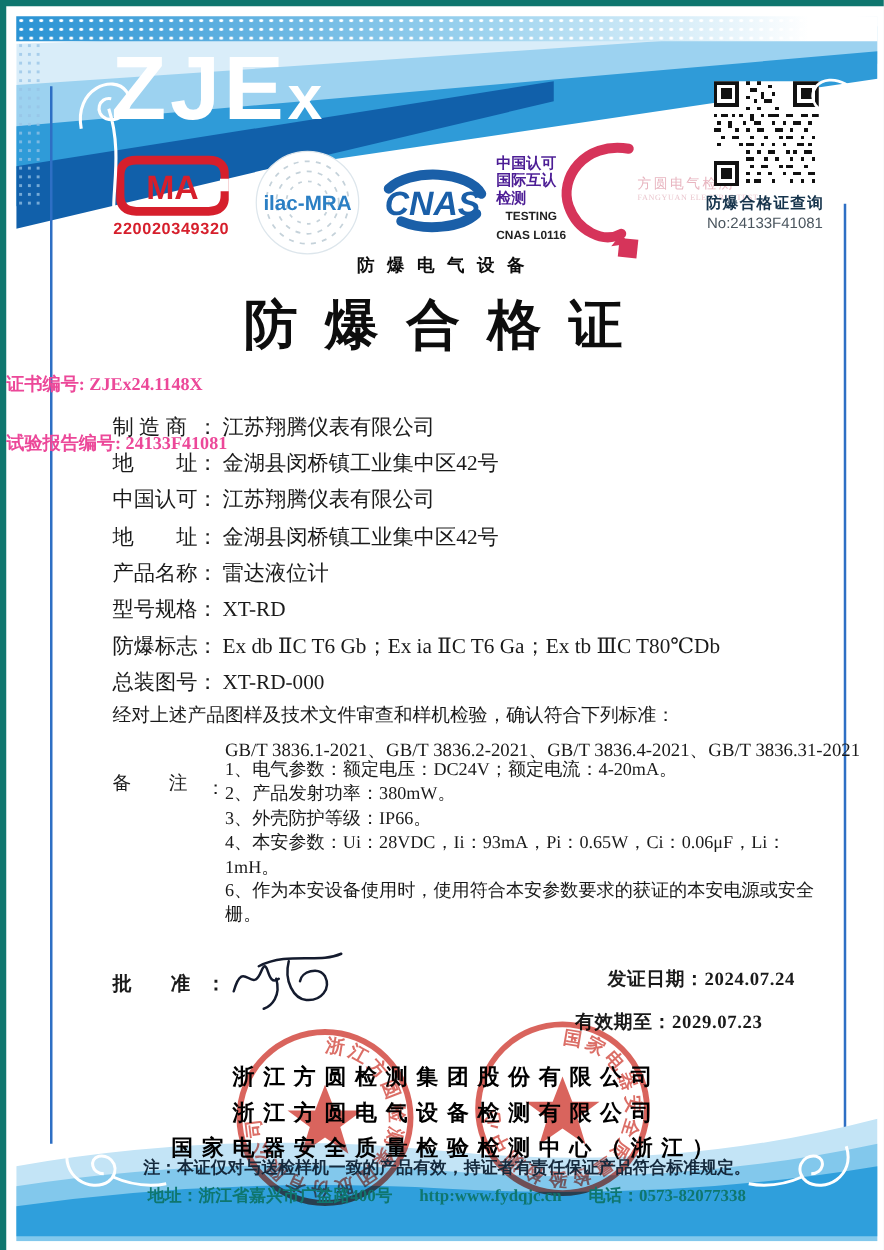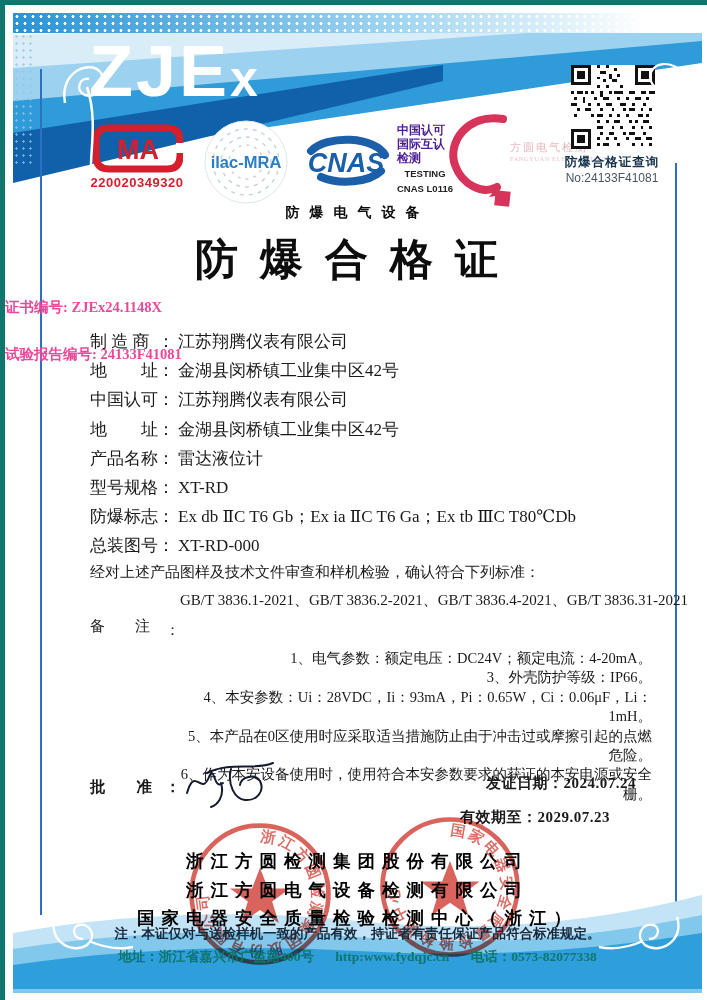--- a/index.html
+++ b/index.html
@@ -47,21 +47,21 @@
   .form{position:absolute;left:85px;top:322px;width:560px;}
   .row{display:flex;height:29.2px;align-items:center;font-size:17px;}
   .row .lbl{width:64px;white-space:pre;}
   .row .col{width:24px;text-align:center;}
   .statement{position:absolute;left:85px;top:558px;font-size:15px;text-align:center;}
   .standards{position:absolute;left:175px;top:586px;font-size:15px;}
 
   
   .rem-label{position:absolute;left:85px;top:612px;font-size:15px;white-space:pre;}
   .rem-colon{position:absolute;left:160px;top:616px;font-size:15px;}
-  .rem-items{position:absolute;left:175px;top:644px;width:472px;text-align:right;}
+  .rem-items{position:absolute;left:175px;top:602px;width:472px;}
   .ritem{font-size:14.5px;line-height:19.4px;}
 
   
   .app-label{position:absolute;left:85px;top:772px;font-size:15.5px;font-weight:bold;white-space:pre;}
   .app-colon{position:absolute;left:160px;top:772px;font-size:15.5px;font-weight:bold;}
   .signature{position:absolute;left:168px;top:748px;}
   .date-line{position:absolute;left:455px;font-size:15px;font-weight:bold;letter-spacing:.5px;}
   .date1{top:769px;margin-left:26px;} .date2{top:803px;}
 
   
@@ -224,23 +224,23 @@
       </div>
   </div>
 
   <div class="statement">经对上述产品图样及技术文件审查和样机检验，确认符合下列标准：</div>
   <div class="standards">GB/T 3836.1-2021、GB/T 3836.2-2021、GB/T 3836.4-2021、GB/T 3836.31-2021</div>
 
   <div class="rem-label">备　　注</div>
   <div class="rem-colon">：</div>
   <div class="rem-items">
     <div class="ritem">1、电气参数：额定电压：DC24V；额定电流：4-20mA。</div>
+    <div class="ritem">2、产品发射功率：380mW。</div>
     <div class="ritem">3、外壳防护等级：IP66。</div>
     <div class="ritem">4、本安参数：Ui：28VDC，Ii：93mA，Pi：0.65W，Ci：0.06μF，Li：1mH。</div>
-    <div class="ritem">5、本产品在0区使用时应采取适当措施防止由于冲击过或摩擦引起的点燃危险。</div>
     <div class="ritem">6、作为本安设备使用时，使用符合本安参数要求的获证的本安电源或安全栅。</div>
   </div>
 
   <div class="app-label">批　　准</div>
   <div class="app-colon">：</div>
   <svg class="signature" width="110" height="58">
     <path d="M14 40 C22 12 28 44 36 24 C42 10 40 38 50 30" fill="none" stroke="#141b2e" stroke-width="2" stroke-linecap="round"></path>
     <path d="M34 20 C58 8 82 18 100 10" fill="none" stroke="#141b2e" stroke-width="2" stroke-linecap="round"></path>
     <path d="M58 16 C54 32 62 46 72 47 C84 48 92 38 87 28 C82 20 68 24 67 32 M48 30 C52 44 44 52 38 54" fill="none" stroke="#141b2e" stroke-width="2" stroke-linecap="round"></path>
   </svg>

